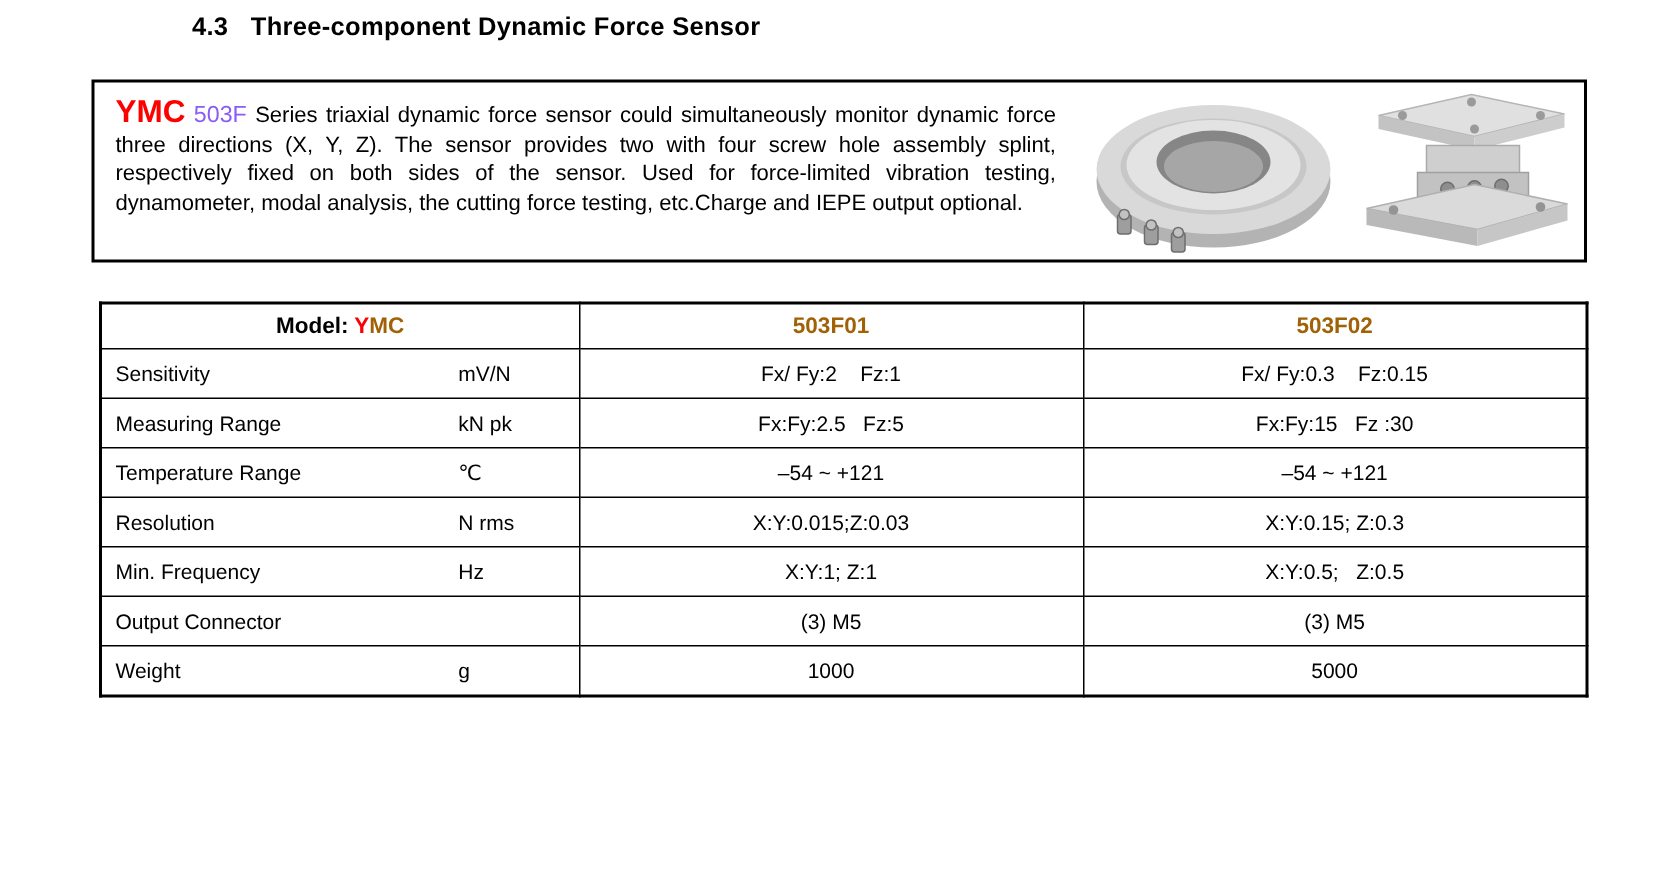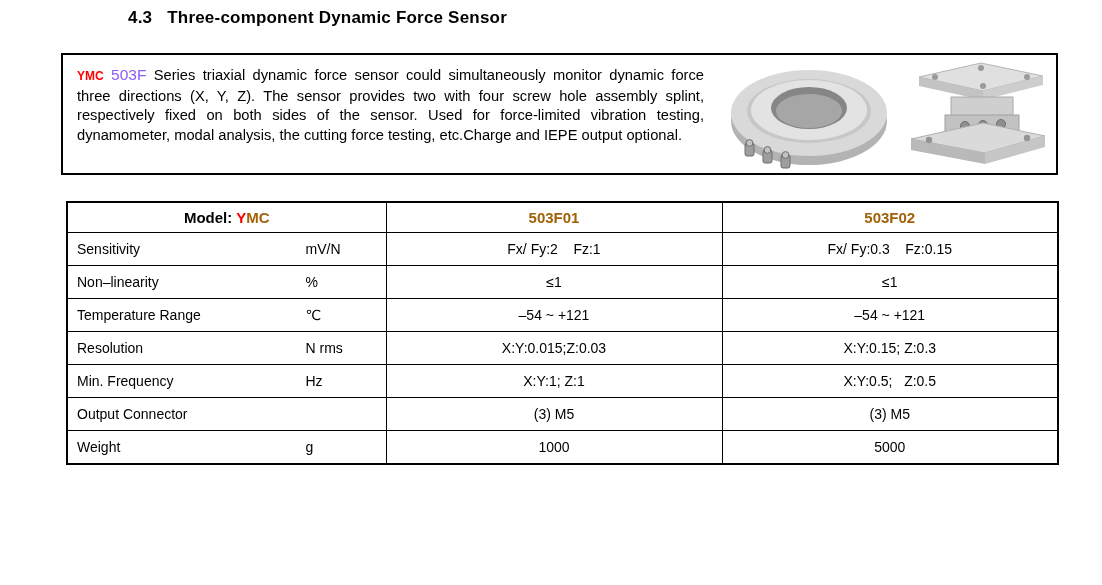--- a/index.html
+++ b/index.html
@@ -7,21 +7,21 @@
     width:1102px;height:585px;position:relative;background:#ffffff;
     font-family:"Liberation Sans","DejaVu Sans",sans-serif;color:#000;
     overflow:hidden;
   }
   
   .heading{position:absolute;left:84px;top:8px;font-size:17px;font-weight:bold;letter-spacing:.2px;margin-left:44px;}
   .heading .num{margin-right:15px;}
   
   .desc-box{position:absolute;left:61px;top:53px;width:993px;height:118px;border:2px solid #000;background:#fff;}
   .desc-text{position:absolute;left:14px;top:10px;width:627px;font-size:14.7px;line-height:19.6px;text-align:justify;}
-  .brand{color:#ff0000;font-weight:bold;font-size:12px;}
+  .brand{color:#ff0000;font-weight:bold;font-size:21px;}
   .series{color:#8b5cf6;font-weight:normal;font-size:15.5px;}
   .photo{position:absolute;top:4px;}
   .photo1{left:656px;width:172px;height:112px;}
   .photo2{left:832px;width:158px;height:112px;}
   
   table.spec{
     position:absolute;left:66px;top:201px;width:991px;
     border-collapse:collapse;table-layout:fixed;
     border:2px solid #000;font-size:14px;
   }
@@ -105,26 +105,26 @@
             <span class="param-name">Sensitivity</span>
             <span class="param-unit">mV/N</span>
           </div>
         </td>
     <td class="val">Fx/ Fy:2    Fz:1</td>
     <td class="val">Fx/ Fy:0.3    Fz:0.15</td>
   </tr>
   <tr>
     <td>
           <div class="param-cell">
-            <span class="param-name">Non–linearity</span>
-            <span class="param-unit">%</span>
+            <span class="param-name">Measuring Range</span>
+            <span class="param-unit">kN pk</span>
           </div>
         </td>
-    <td class="val">≤1</td>
-    <td class="val">≤1</td>
+    <td class="val">Fx:Fy:2.5   Fz:5</td>
+    <td class="val">Fx:Fy:15   Fz :30</td>
   </tr>
   <tr>
     <td>
           <div class="param-cell">
             <span class="param-name">Temperature Range</span>
             <span class="param-unit">℃</span>
           </div>
         </td>
     <td class="val">–54 ~ +121</td>
     <td class="val">–54 ~ +121</td>

